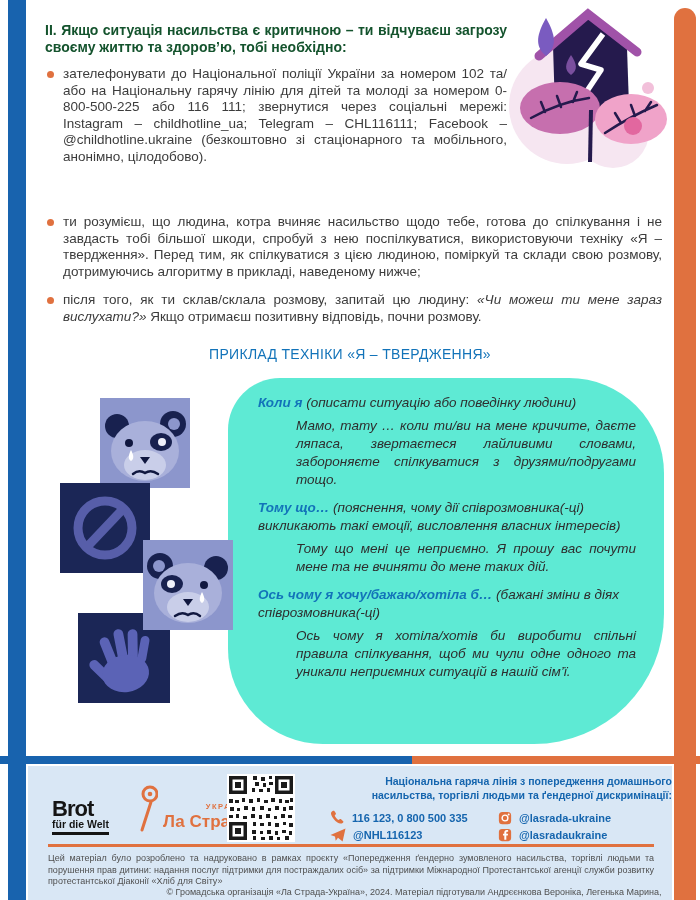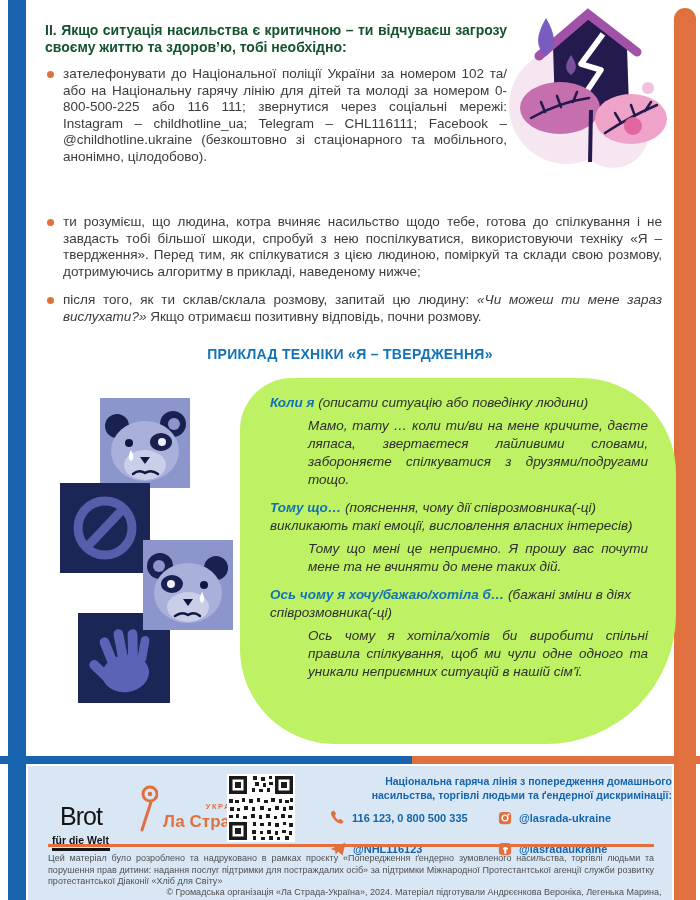--- a/index.html
+++ b/index.html
@@ -14,24 +14,24 @@
 
   
   .s2{position:absolute;left:45px;top:6px;width:462px;}
   .s3{position:absolute;left:45px;top:214px;width:617px;}
   .head{font-size:14px;font-weight:bold;color:#14532d;line-height:17px;margin:16px 0 10px;text-align:justify;}
   .bullet{position:relative;padding-left:18px;margin:0 0 12px;font-size:13.5px;line-height:16.5px;text-align:justify;}
   .bullet .dot{position:absolute;left:2px;top:5px;width:7px;height:7px;border-radius:50%;background:#e0713f;}
   .em{font-style:italic;}
 
   .ex-head{position:absolute;left:0;top:346px;width:700px;margin:0;text-align:center;
-           font-size:14px;font-weight:bold;color:#1273b9;letter-spacing:.3px;}
-
-  
-  .bubble{position:absolute;left:240px;top:378px;width:436px;height:366px;background:#bef264;
+           font-size:14px;font-weight:normal;color:#1273b9;letter-spacing:.3px;}
+
+  
+  .bubble{position:absolute;left:228px;top:378px;width:436px;height:366px;background:#5eead4;
           border-radius:52px 95px 130px 95px;padding:16px 28px 0 30px;box-sizing:border-box;z-index:1;}
   .bitem{margin-bottom:10px;}
   .lead-line{margin:0;font-size:13.5px;line-height:18px;}
   .lead{font-weight:bold;font-style:italic;color:#1273b9;}
   .hint{font-style:italic;color:#2e2e2e;}
   .bex{font-style:italic;color:#2e2e2e;font-size:13.5px;line-height:18px;margin:5px 0 0 38px;text-align:justify;}
 
   
   .sq{position:absolute;}
   .sq svg{display:block;width:100%;height:100%;}
@@ -39,30 +39,30 @@
   .sq2{left:60px;top:483px;width:90px;height:90px;background:#1b2656;z-index:4;}
   .sq3{left:143px;top:540px;width:90px;height:90px;background:#8c96cc;z-index:5;}
   .sq4{left:78px;top:613px;width:92px;height:90px;background:#1b2656;z-index:4;}
 
   
   .illu-house{position:absolute;left:505px;top:6px;width:165px;height:165px;}
 
   
   .footer{position:absolute;left:28px;top:766px;width:644px;height:134px;background:#d9e7f5;}
   .brot{position:absolute;left:24px;top:32px;border-bottom:3px solid #141414;padding-bottom:2px;color:#141414;}
-  .brot .b1{font-size:25px;font-weight:normal;line-height:21px;letter-spacing:-1px;margin:8px;}
+  .brot .b1{font-size:22px;font-weight:bold;line-height:21px;letter-spacing:-1px;margin:0;}
   .brot .b2{font-size:10.5px;font-weight:bold;line-height:11px;margin:0;}
   .lastrada{position:absolute;left:104px;top:18px;display:flex;align-items:flex-end;gap:5px;color:#e0713f;}
   .lastrada .txt{display:flex;flex-direction:column;align-items:flex-end;}
   .lastrada .country{font-size:7.5px;letter-spacing:1.5px;font-weight:bold;margin:0 2px 1px 0;}
   .lastrada .name{font-size:17px;font-weight:bold;margin:0;}
   .qr{position:absolute;left:199px;top:8px;width:68px;height:68px;}
   .hot{position:absolute;left:302px;top:9px;width:342px;text-align:right;}
   .hot-title{font-size:10.5px;font-weight:bold;color:#1565ae;line-height:13.5px;margin:0 0 8px;}
-  .cgrid{display:grid;grid-template-columns:168px auto;row-gap:17px;}
+  .cgrid{display:grid;grid-template-columns:168px auto;row-gap:3px;}
   .cc{display:flex;align-items:center;gap:7px;font-size:11px;font-weight:bold;color:#1565ae;}
   .cc svg{flex:0 0 auto;}
   .divider{position:absolute;left:20px;top:78px;width:606px;height:3px;background:#e0713f;}
   .legal{position:absolute;left:20px;top:87px;width:606px;font-size:9px;line-height:11.5px;color:#4f4f4f;text-align:justify;margin:0;}
   .copy{position:absolute;left:130px;top:121px;width:512px;font-size:9px;line-height:11px;color:#4f4f4f;text-align:center;margin:0;}
 </style>
 </head>
 <body>
 
 <div class="page">

